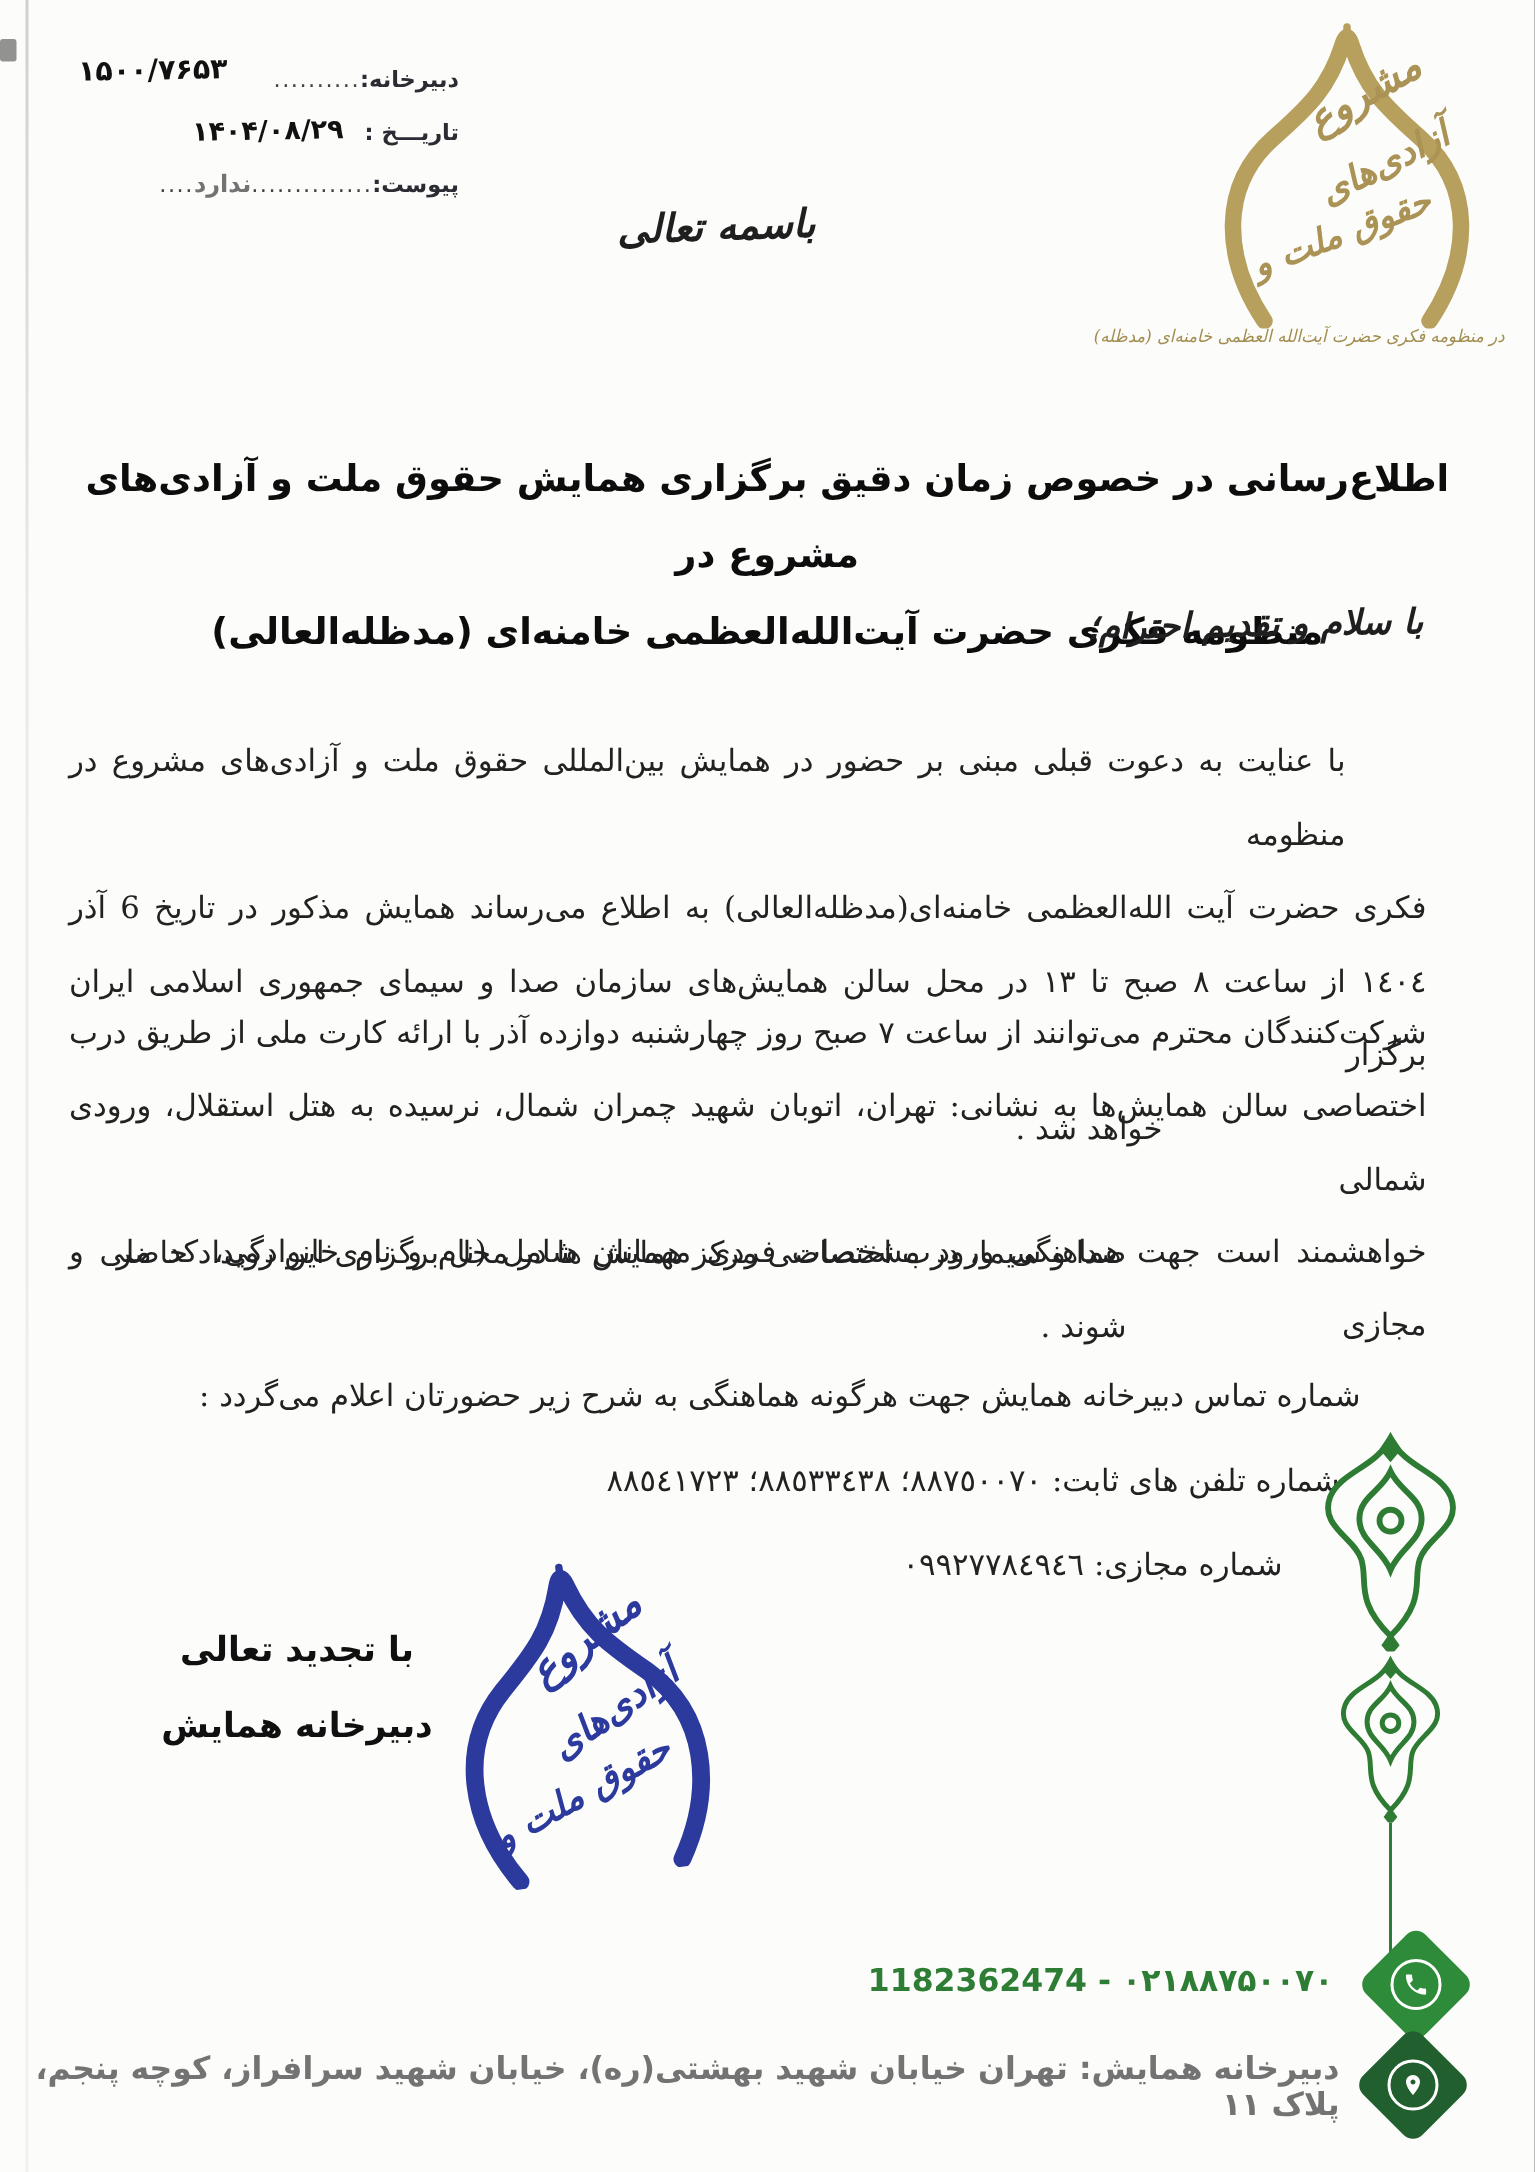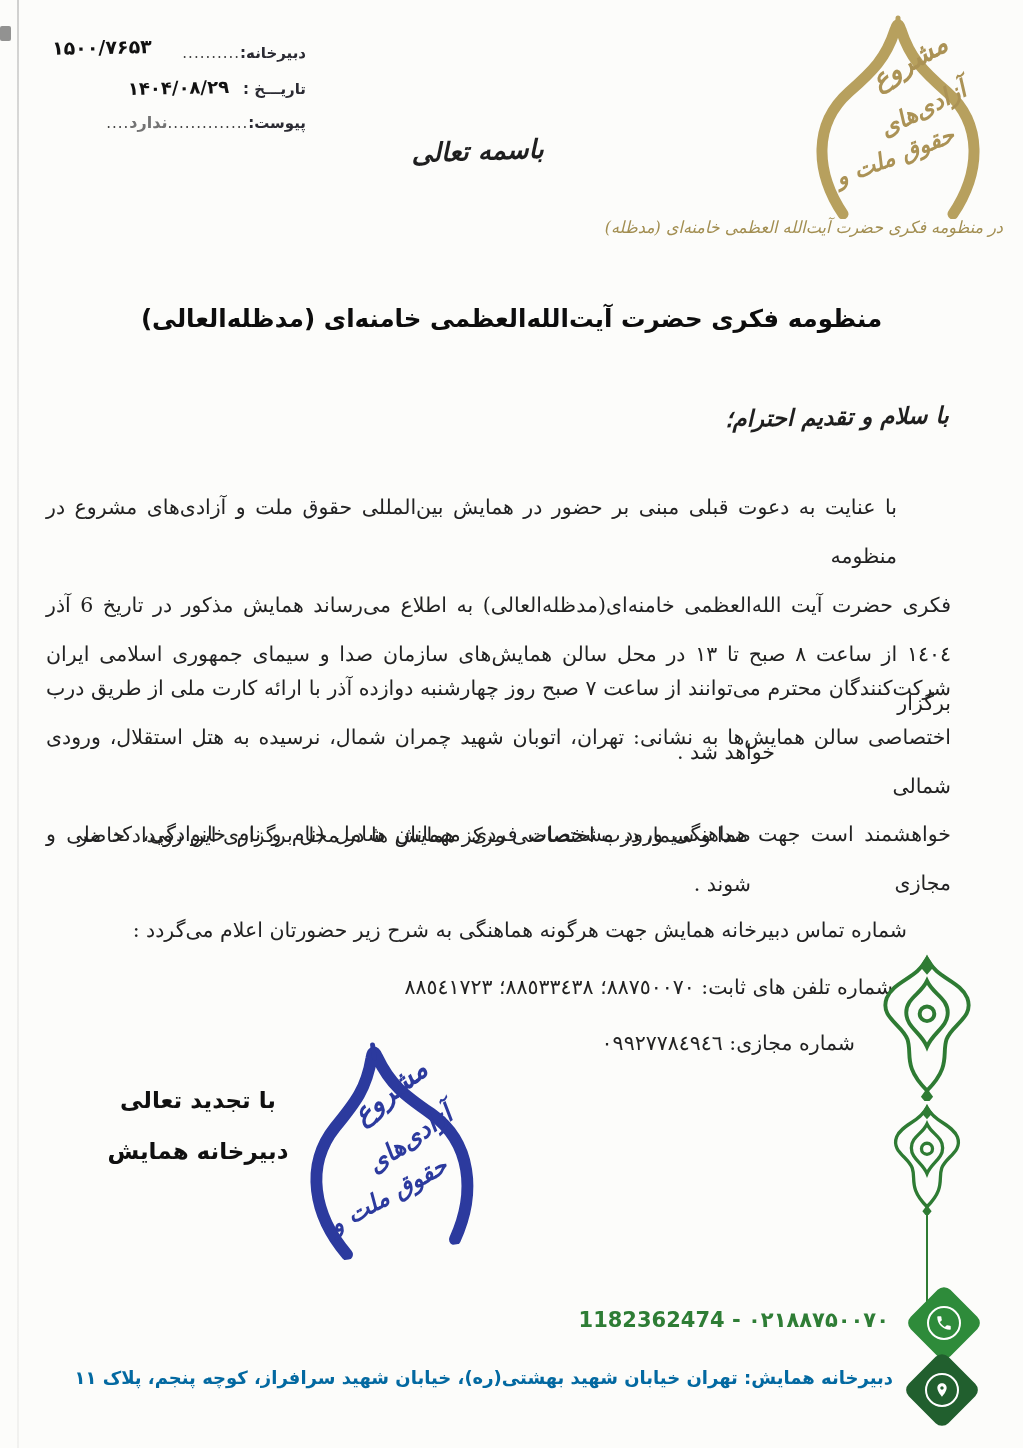--- a/index.html
+++ b/index.html
@@ -31,21 +31,21 @@
   .dome-box { position:relative; }
   .dome-box svg.dome-svg { position:absolute; inset:0; }
   .dome-word { position:absolute; white-space:nowrap; font-style:italic;
     font-weight:bold; font-family:"DejaVu Serif", serif; }
   .gold-logo { position:absolute; top:14px; right:20px; width:210px; text-align:center; }
   .gold-logo .dome-box { width:210px; height:198px; }
   .gold-logo .dome-word { color:#ab9255; }
   .gold-logo .w1 { top:32px;  right:52px; font-size:27px; transform:rotate(-30deg); }
   .gold-logo .w2 { top:80px;  right:34px; font-size:24px; transform:rotate(-27deg); }
   .gold-logo .w3 { top:128px; right:46px; font-size:23px; transform:rotate(-21deg); }
-  .gold-subtitle { margin-top:6px; font-size:16px; color:#a28e51;
+  .gold-subtitle { margin-top:6px; font-size:11px; color:#a28e51;
     font-style:italic; white-space:nowrap; transform:scaleY(1.05);padding-left:17px; }
 
   .blue-logo { position:absolute; left:283px; top:1040px; width:208px; height:215px;
     transform:rotate(-8deg); }
   .blue-logo .dome-box { width:208px; height:215px; }
   .blue-logo .dome-word { color:#2c3a9e; }
   .blue-logo .w1 { top:36px;  right:50px; font-size:28px; transform:rotate(-30deg); }
   .blue-logo .w2 { top:88px;  right:32px; font-size:25px; transform:rotate(-27deg); }
   .blue-logo .w3 { top:140px; right:44px; font-size:24px; transform:rotate(-21deg); }
 
@@ -89,22 +89,22 @@
     border:2px solid #fff; border-radius:50%; display:flex;
     align-items:center; justify-content:center; }
   .d-phone { right:51px; top:1295px; background:#2e8b3a; }
   .d-pin   { right:53px; top:1362px; background:#215f2e; }
 
   
   .footer-phones { position:absolute; right:134px; top:1308px;
     font-family:"DejaVu Sans", sans-serif; font-weight:bold; font-size:21px;
     color:#2e7d35; letter-spacing:1px; }
   .footer-address { position:absolute; right:130px; top:1367px;
-    font-family:"DejaVu Sans", sans-serif; font-weight:bold; font-size:18px;
-    color:#0369a1; }
+    font-family:"DejaVu Sans", sans-serif; font-weight:bold; font-size:21px;
+    color:#737373; }
 </style>
 </head>
 <body>
 
 <div class="page">
 
   <div class="scan-edge"></div>
   <div class="scan-blob"></div>
 
   <div class="header-fields">
@@ -134,20 +134,21 @@
       <span class="dome-word w1">مشروع</span>
       <span class="dome-word w2">آزادی‌های</span>
       <span class="dome-word w3">حقوق ملت و</span>
     </div>
     <div class="gold-subtitle">در منظومه فکری حضرت آیت‌الله العظمی خامنه‌ای (مدظله)</div>
   </div>
 
   <div class="basmala">باسمه تعالی</div>
 
   <div class="title">
+    <div>اطلاع‌رسانی در خصوص زمان دقیق برگزاری همایش حقوق ملت و آزادی‌های مشروع در</div>
     <div>منظومه فکری حضرت آیت‌الله‌العظمی خامنه‌ای (مدظله‌العالی)</div>
   </div>
 
   <div class="salutation">با سلام و تقدیم احترام؛</div>
 
   <div class="para p1">
     <div class="j ind">با عنایت به دعوت قبلی مبنی بر حضور در همایش بین‌المللی حقوق ملت و آزادی‌های مشروع در منظومه</div>
     <div class="j">فکری حضرت آیت الله‌العظمی خامنه‌ای(مدظله‌العالی) به اطلاع می‌رساند همایش مذکور در تاریخ 6 آذر</div>
     <div class="j">١٤٠٤ از ساعت ٨ صبح تا ١٣ در محل سالن همایش‌های سازمان صدا و سیمای جمهوری اسلامی ایران برگزار</div>
     <div class="end">خواهد شد .</div>

